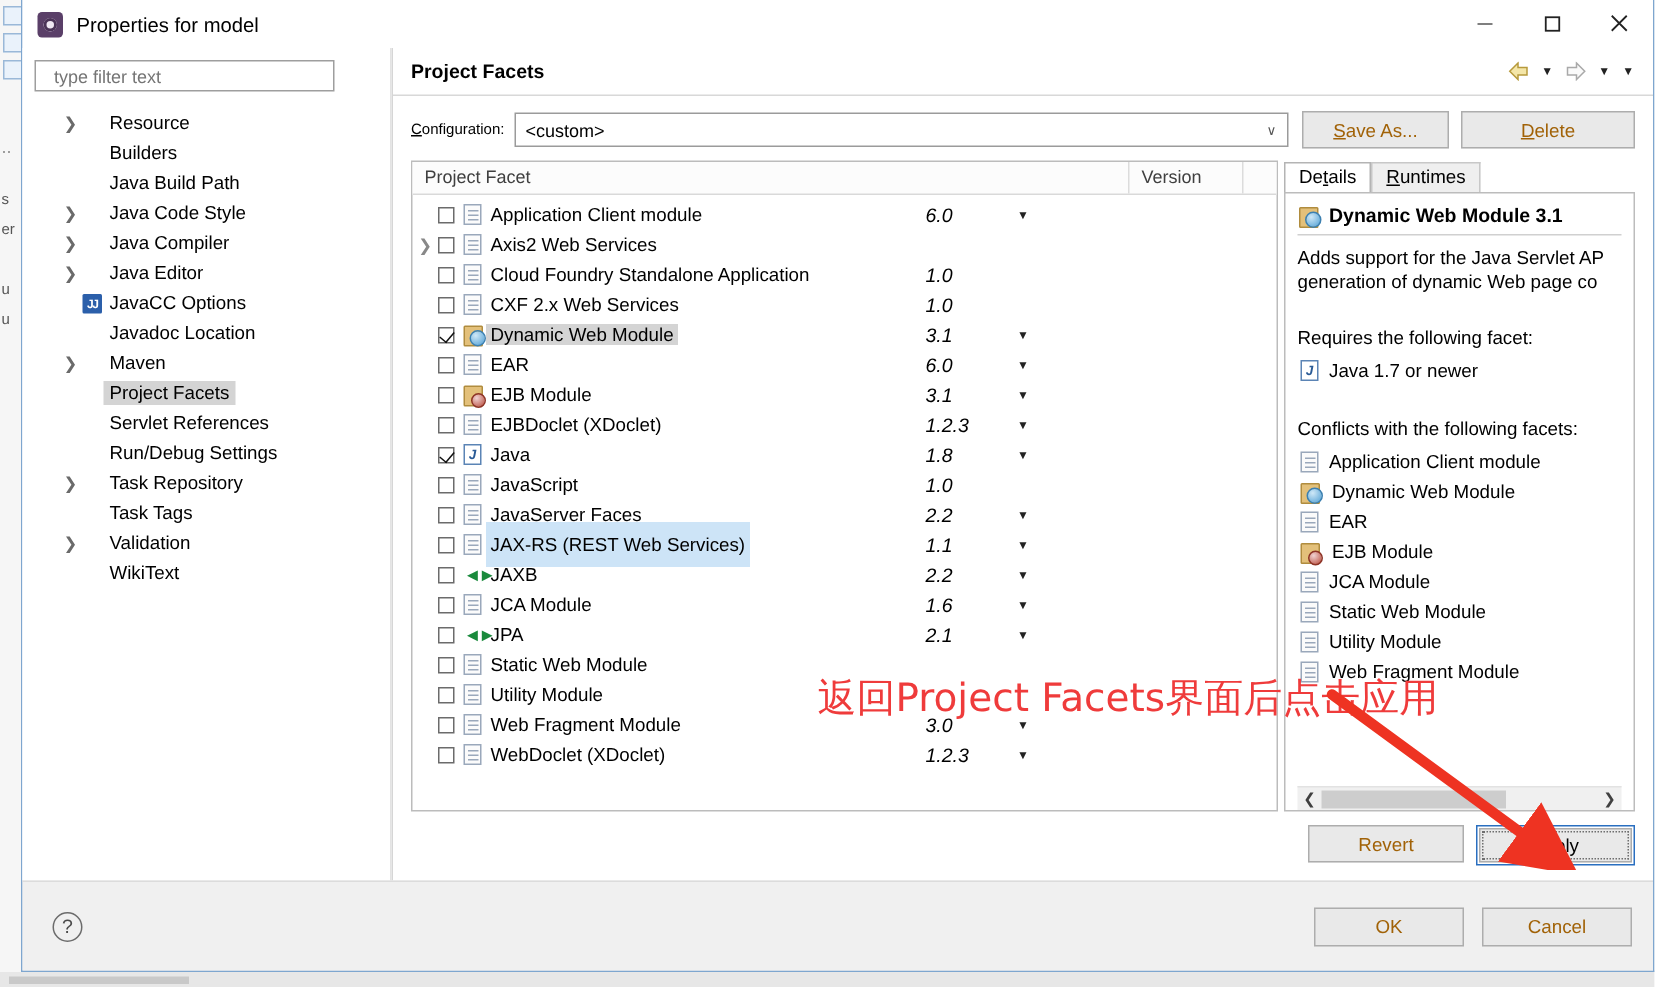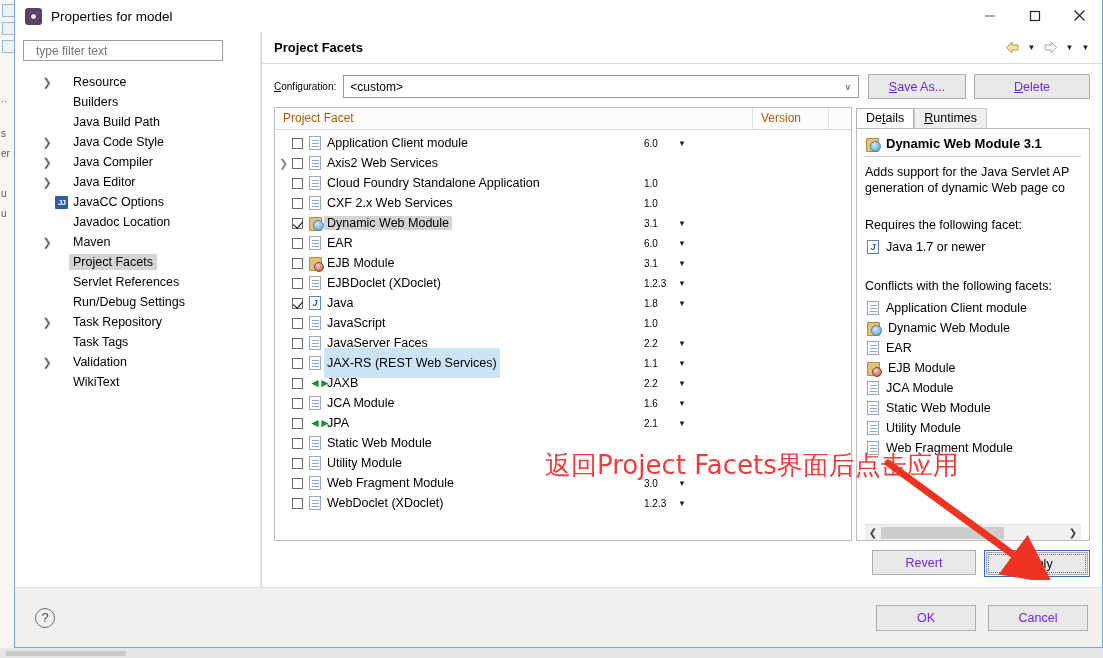--- a/index.html
+++ b/index.html
@@ -75,48 +75,48 @@
     justify-content:center; font-size:8px; color:#222; }
   #head-sep { height:1px; background:#d8d8d8; margin:0 0 0 0; flex:none; }
 
   #cfg-row { display:flex; align-items:center; padding:10px 12px 8px 12px; flex:none; }
   #cfg-label { font-size:10px; margin-right:7px; }
   #cfg-label u { text-decoration:underline; }
   #cfg-combo { flex:1; height:23px; border:1px solid #9b9b9b; background:#fff;
     display:flex; align-items:center; padding-left:6px; font-size:12px; position:relative; }
   #cfg-combo .arr { position:absolute; right:7px; font-size:9px; color:#555; }
   .gbtn { height:25px; border:1px solid #adadad; background:#e9e9e9;
-    font-family:inherit; font-size:12.5px; color:#6d28d9; display:flex;
+    font-family:inherit; font-size:12.5px; color:#a16207; display:flex;
     align-items:center; justify-content:center; }
   #save-as { width:98px; margin-left:9px; }
   #delete-btn { width:116px; margin-left:8px; }
 
   #content { flex:1; display:flex; min-height:0; padding:0 12px 0 12px; gap:4px; }
 
   
   #facets { width:578px; flex:none; border:1px solid #bcbcbc; background:#fff;
      display:flex; flex-direction:column; }
   #fhead { height:22px; display:flex; flex:none; border-bottom:1px solid #d9d9d9;
     background:#fcfcfc; }
-  .fh { font-size:12px; padding:3px 0 0 8px; color:#a16207; }
+  .fh { font-size:12px; padding:3px 0 0 8px; color:#404040; }
   #fh-name { flex:1; border-right:1px solid #dcdcdc; }
   #fh-ver { width:76px; border-right:1px solid #dcdcdc; }
   #fh-rest { width:22px; }
   #frows { flex:1; overflow:hidden; padding-top:3px; }
   .frow { height:20px; display:flex; align-items:center; font-size:12.5px; }
   .f-tw { width:17px; flex:none; text-align:center; color:#888; font-size:11px; }
   .f-cb { width:11px; height:11px; flex:none; border:1px solid #6b6b6b; background:#fff;
     margin-right:6px; position:relative; }
   .f-cb.on::after{ content:""; position:absolute; left:2px; top:0px; width:5px;
     height:8px; border:solid #111; border-width:0 1.6px 1.6px 0; transform:rotate(40deg); }
   .f-ico { width:18px; flex:none; display:flex; align-items:center; }
   .f-name { white-space:nowrap; }
   .f-name.hl { background:#d4d4d4; padding:0 3px; margin-left:-3px; }
   .f-name.blue { background:#cde4f7; padding:8px 3px; margin-left:-3px; }
-  .f-ver { position:absolute; left:352px; width:56px; font-size:10px; }
+  .f-ver { position:absolute; left:325px; width:56px; font-size:13px;font-style:italic; }
   .f-arrow { position:absolute; left:386px; font-size:8px; color:#222; }
   .frow-inner { position:relative; display:flex; align-items:center; flex:1; }
 
   
   #details { flex:1; min-width:0; display:flex; flex-direction:column; }
   #tabs { display:flex; flex:none; height:21px; align-items:flex-end; }
   .tab { padding:2px 9px 3px 9px; font-size:12.5px; border:1px solid #c8c8c8;
     border-bottom:none; background:#efefef; }
   .tab.active { background:#ffffff; border-color:#b4b4b4; }
   .tab u { text-decoration:underline; }

